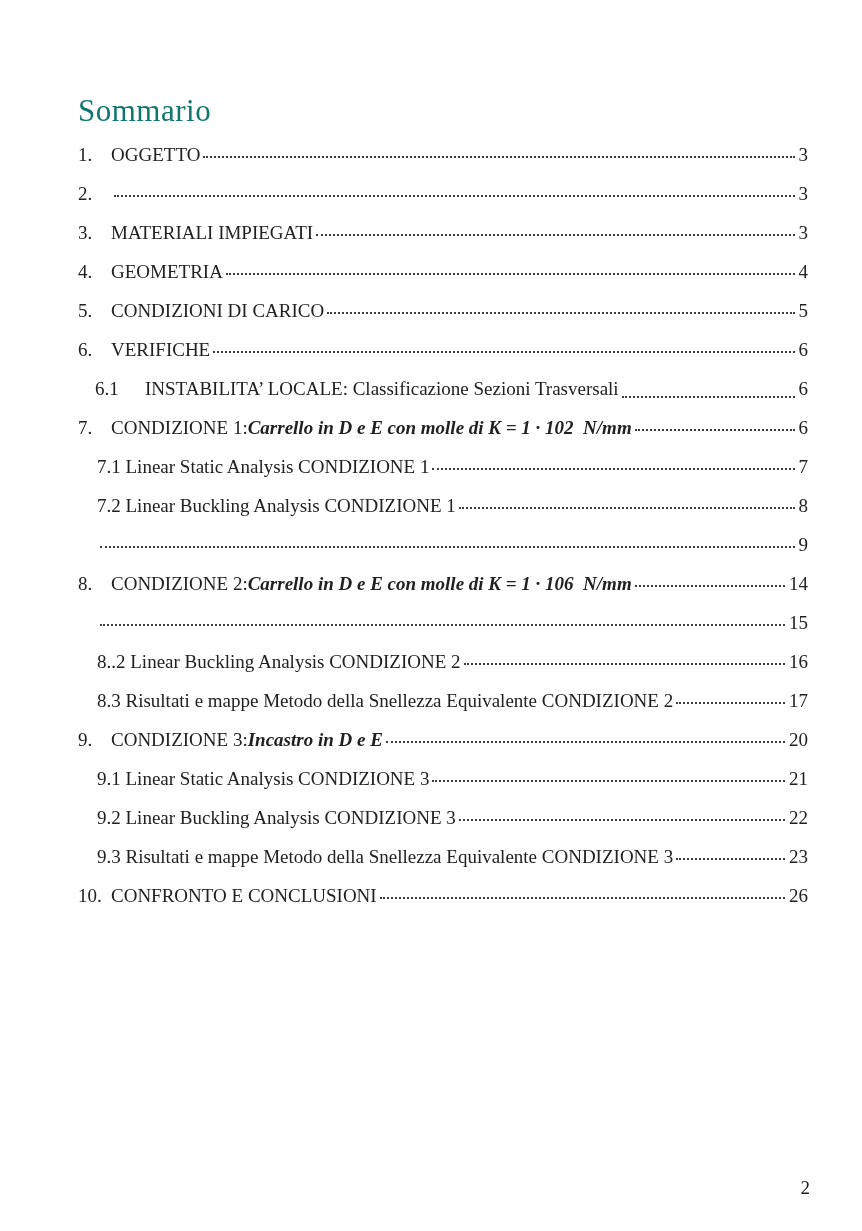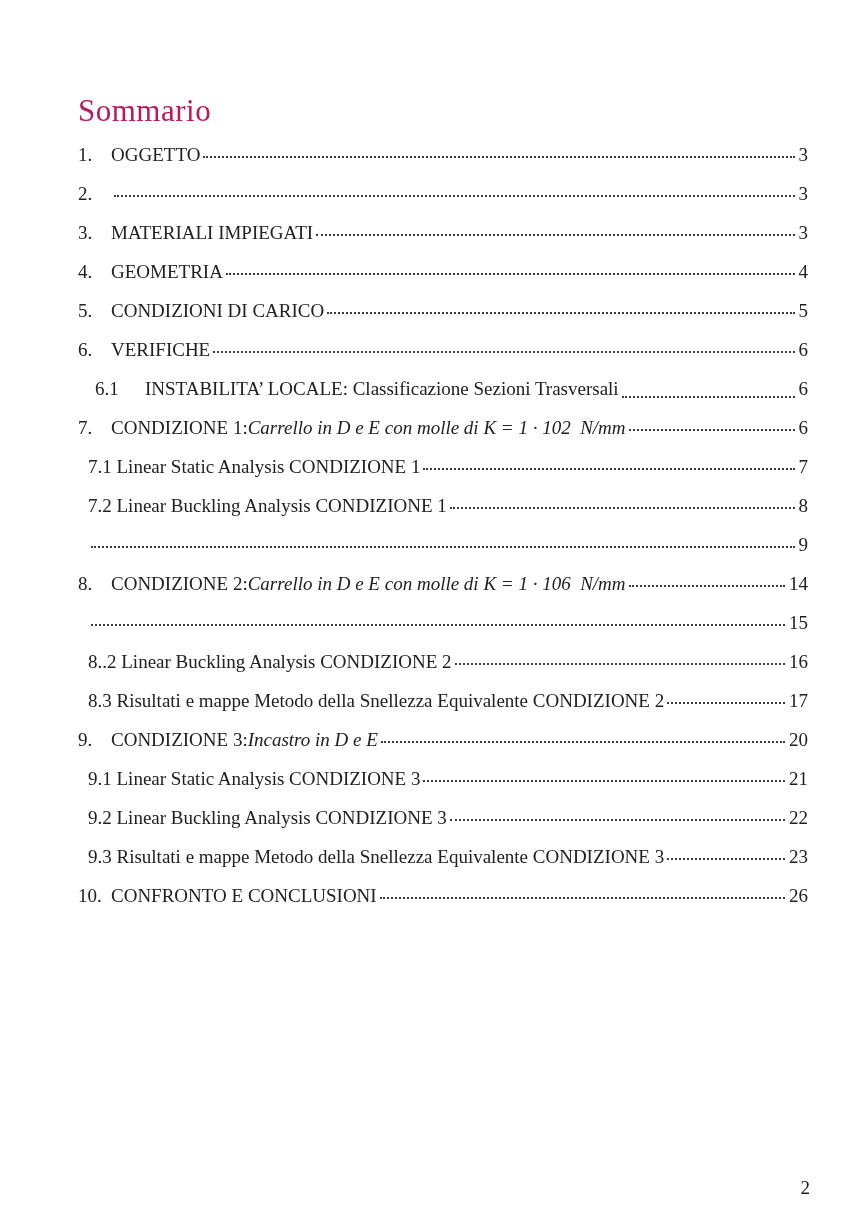--- a/index.html
+++ b/index.html
@@ -18,21 +18,21 @@
   .page {
     position: absolute;
     left: 78px;
     top: 92px;
     width: 730px;
   }
   .toc-title {
     font-family: "Liberation Serif", "DejaVu Serif", serif;
     font-size: 31px;
     font-weight: 400;
-    color: #be185d;
+    color: #0f766e;
     line-height: 38px;
     margin: 0 0 13px 0;
     letter-spacing: 0.5px;
   }
   .toc-rows { display: block; }
   .toc-row {
     display: flex;
     align-items: baseline;
     font-size: 19px;
     line-height: 24px;
@@ -41,24 +41,24 @@
     white-space: nowrap;
     cursor: pointer;
   }
   .toc-row .num {
     display: inline-block;
     min-width: 33px;
     flex: 0 0 auto;
   }
   .toc-row.lvl2 { margin-left: 17px; align-items: flex-end; }
   .toc-row.lvl2 .num { min-width: 50px; }
-  .toc-row.lvl3 { margin-left: 10px; }
+  .toc-row.lvl3 { margin-left: 19px; }
   .toc-row .label { flex: 0 0 auto; }
   .toc-row .math {
-    font-weight: 400;
+    font-weight: 700;
     font-style: italic;
     flex: 0 0 auto;
   }
   .toc-row .math:empty { display: none; }
   .leader {
     flex: 1 1 auto;
     display: inline-block;
     height: 2px;
     border-bottom: 2px dotted #3c3c3c;
     margin: 0 4px 0 3px;

